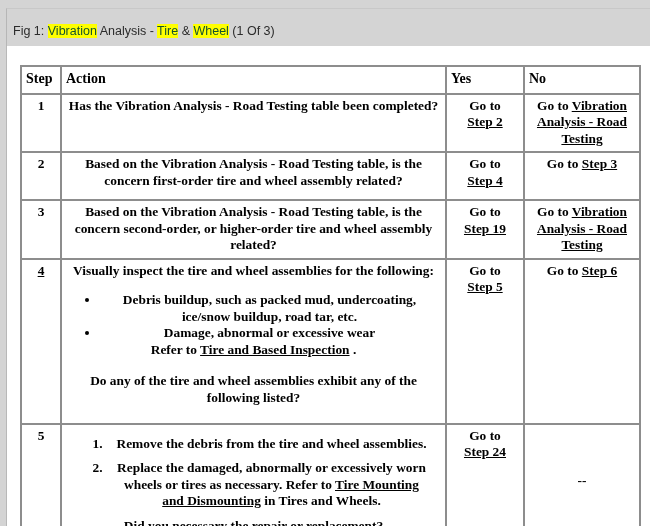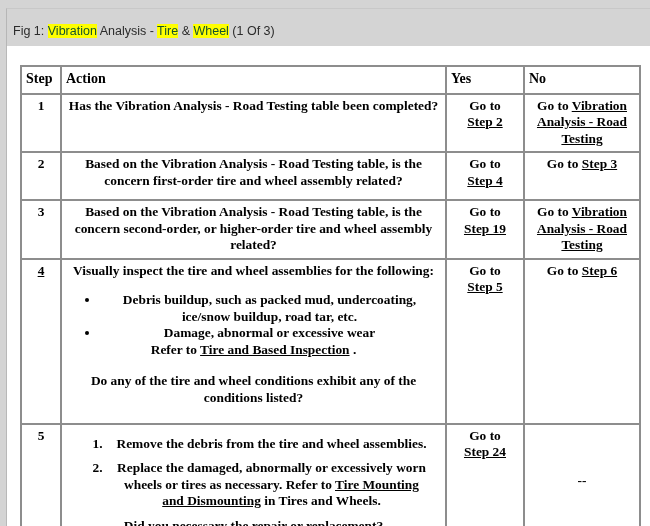--- a/index.html
+++ b/index.html
@@ -232,21 +232,21 @@
         <td class="step">
           <span class="u">4</span>
         </td>
         <td class="action">
           <p>Visually inspect the tire and wheel assemblies for the following:</p>
           <ul>
             <li>Debris buildup, such as packed mud, undercoating, ice/snow buildup, road tar, etc.</li>
             <li>Damage, abnormal or excessive wear</li>
           </ul>
           <p><span>Refer to </span><a class="lnk" href="#">Tire and Based Inspection</a><span> .</span></p>
-          <p>Do any of the tire and wheel conditions exhibit any of the conditions listed?</p>
+          <p>Do any of the tire and wheel assemblies exhibit any of the following listed?</p>
         </td>
         <td class="yes">
           <span>Go to </span><br>
           <a class="lnk" href="#">Step 5</a>
         </td>
         <td class="no">
           <span class="nowrap"><span>Go to </span><a class="lnk" href="#">Step 6</a></span>
         </td>
       </tr>
 

